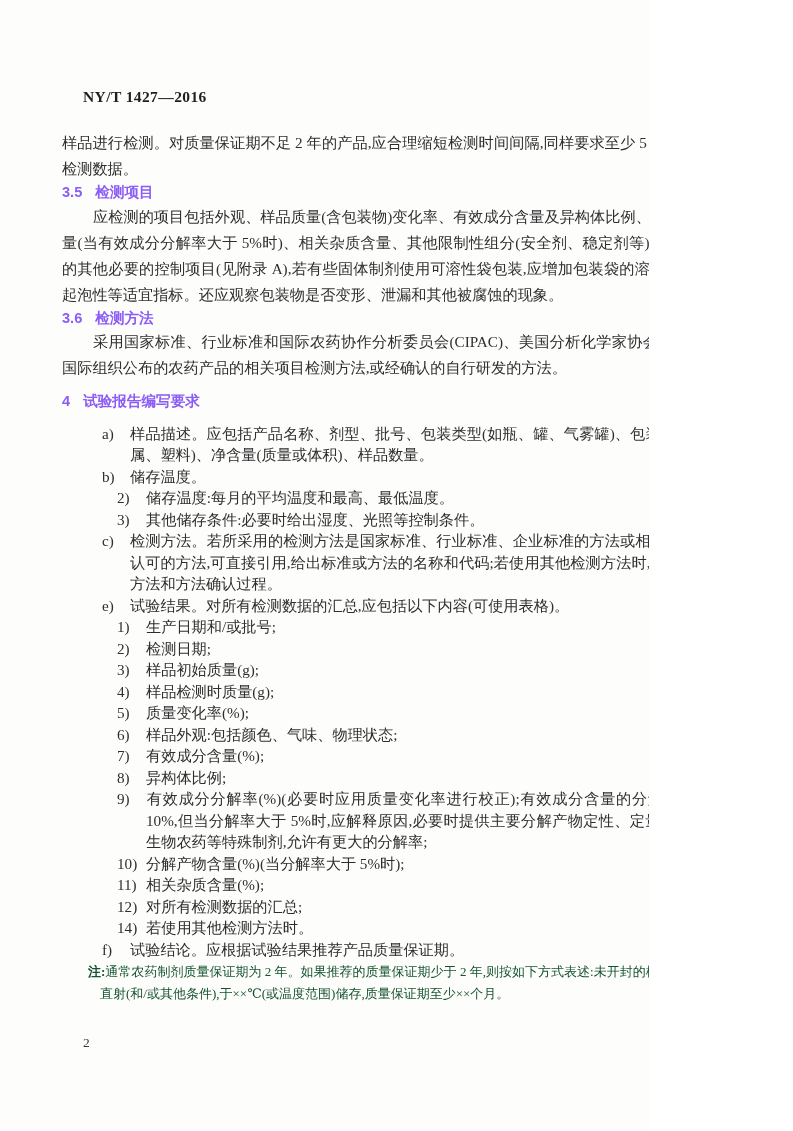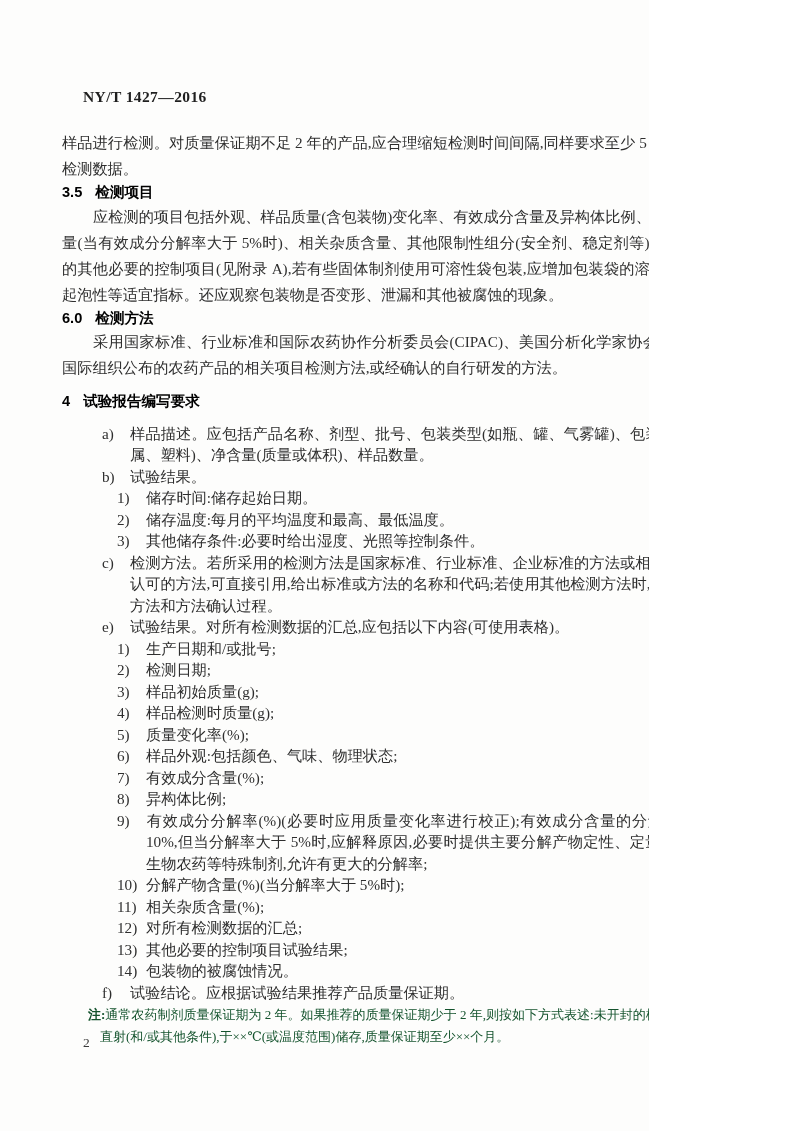--- a/index.html
+++ b/index.html
@@ -26,21 +26,21 @@
     font-size:15.2px;
     line-height:26px;
     text-align:justify;
   }
   .indent { text-indent:31px; }
   .clause-heading {
     font-family:"Liberation Sans","DejaVu Sans",sans-serif;
     font-weight:700;
     font-size:14.6px;
     line-height:21.5px;
-    color:#000000;
+    color:#8b5cf6;
   }
   .clause-num { display:inline-block; margin-right:13px; }
   .chapter { margin-top:10px; margin-bottom:10px; }
   .item {
     margin:0;
     font-size:15.2px; line-height:21.5px; text-align:justify;
     padding-left:68px; text-indent:-28px;
   }
   .item > .label { display:inline-block; width:28px; text-indent:0; }
   .sub {
@@ -70,37 +70,34 @@
     <div class="std-header">NY/T 1427—2016</div>
 
     <p class="body-text">样品进行检测。对质量保证期不足 2 年的产品,应合理缩短检测时间间隔,同样要求至少 5 个时间点的检测数据。</p>
 
     <div class="clause-heading">
       <span class="clause-num">3.5</span><span>检测项目</span>
     </div>
     <p class="body-text indent">应检测的项目包括外观、样品质量(含包装物)变化率、有效成分含量及异构体比例、分解产物含量(当有效成分分解率大于 5%时)、相关杂质含量、其他限制性组分(安全剂、稳定剂等)含量和制剂的其他必要的控制项目(见附录 A),若有些固体制剂使用可溶性袋包装,应增加包装袋的溶解性和持久起泡性等适宜指标。还应观察包装物是否变形、泄漏和其他被腐蚀的现象。</p>
 
     <div class="clause-heading">
-      <span class="clause-num">6.0</span><span>检测方法</span>
+      <span class="clause-num">3.6</span><span>检测方法</span>
     </div>
     <p class="body-text indent">采用国家标准、行业标准和国际农药协作分析委员会(CIPAC)、美国分析化学家协会(AOAC)等国际组织公布的农药产品的相关项目检测方法,或经确认的自行研发的方法。</p>
 
     <div class="clause-heading chapter">
       <span class="clause-num">4</span><span>试验报告编写要求</span>
     </div>
 
     <div class="item">
       <span class="label">a)</span><span>样品描述。应包括产品名称、剂型、批号、包装类型(如瓶、罐、气雾罐)、包装材料(如金属、塑料)、净含量(质量或体积)、样品数量。</span>
     </div>
 
     <div class="item">
-      <span class="label">b)</span><span>试验结果。</span>
-    </div>
-    <div class="sub">
-      <span class="label">1)</span><span>储存时间:储存起始日期。</span>
+      <span class="label">b)</span><span>储存温度。</span>
     </div>
     <div class="sub">
       <span class="label">2)</span><span>储存温度:每月的平均温度和最高、最低温度。</span>
     </div>
     <div class="sub">
       <span class="label">3)</span><span>其他储存条件:必要时给出湿度、光照等控制条件。</span>
     </div>
 
     <div class="item">
       <span class="label">c)</span><span>检测方法。若所采用的检测方法是国家标准、行业标准、企业标准的方法或相关国际组织认可的方法,可直接引用,给出标准或方法的名称和代码;若使用其他检测方法时,应给出完整方法和方法确认过程。</span>
@@ -140,24 +137,21 @@
     <div class="sub">
       <span class="label">10)</span><span>分解产物含量(%)(当分解率大于 5%时);</span>
     </div>
     <div class="sub">
       <span class="label">11)</span><span>相关杂质含量(%);</span>
     </div>
     <div class="sub">
       <span class="label">12)</span><span>对所有检测数据的汇总;</span>
     </div>
     <div class="sub">
-      <span class="label">13)</span><span>其他必要的控制项目试验结果;</span>
-    </div>
-    <div class="sub">
-      <span class="label">14)</span><span>包装物的被腐蚀情况。</span>
+      <span class="label">14)</span><span>若使用其他检测方法时。</span>
     </div>
 
     <div class="item">
       <span class="label">f)</span><span>试验结论。应根据试验结果推荐产品质量保证期。</span>
     </div>
 
     <div class="note">
       <span class="note-label">注:</span><span>通常农药制剂质量保证期为 2 年。如果推荐的质量保证期少于 2 年,则按如下方式表述:未开封的样品,避免阳光直射(和/或其他条件),于××℃(或温度范围)储存,质量保证期至少××个月。</span>
     </div>
 

